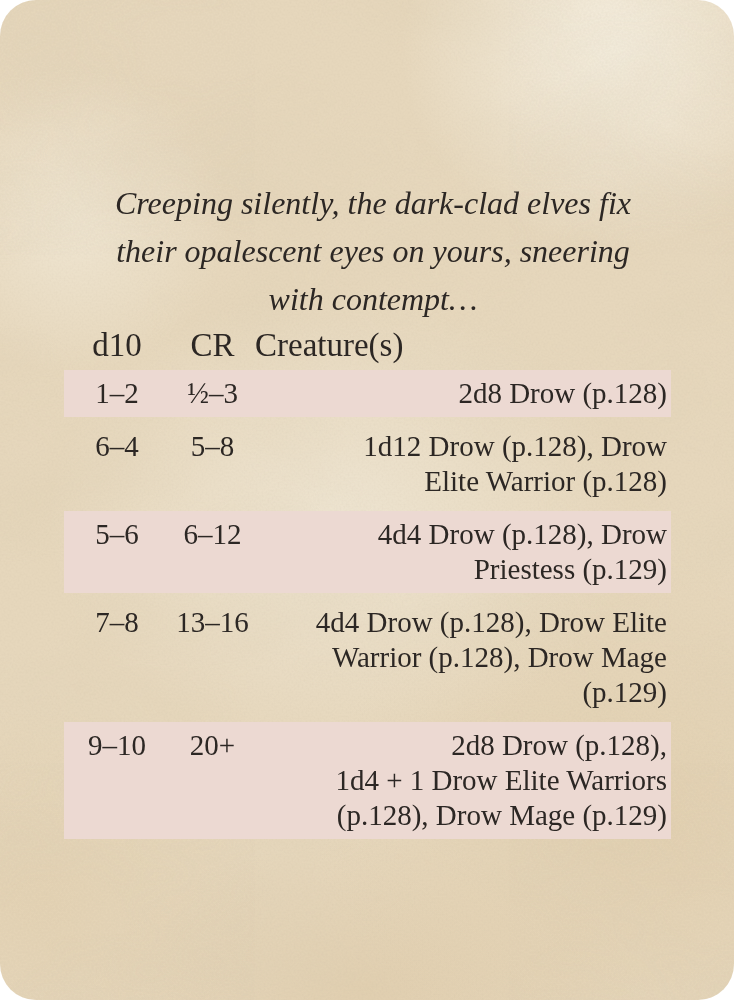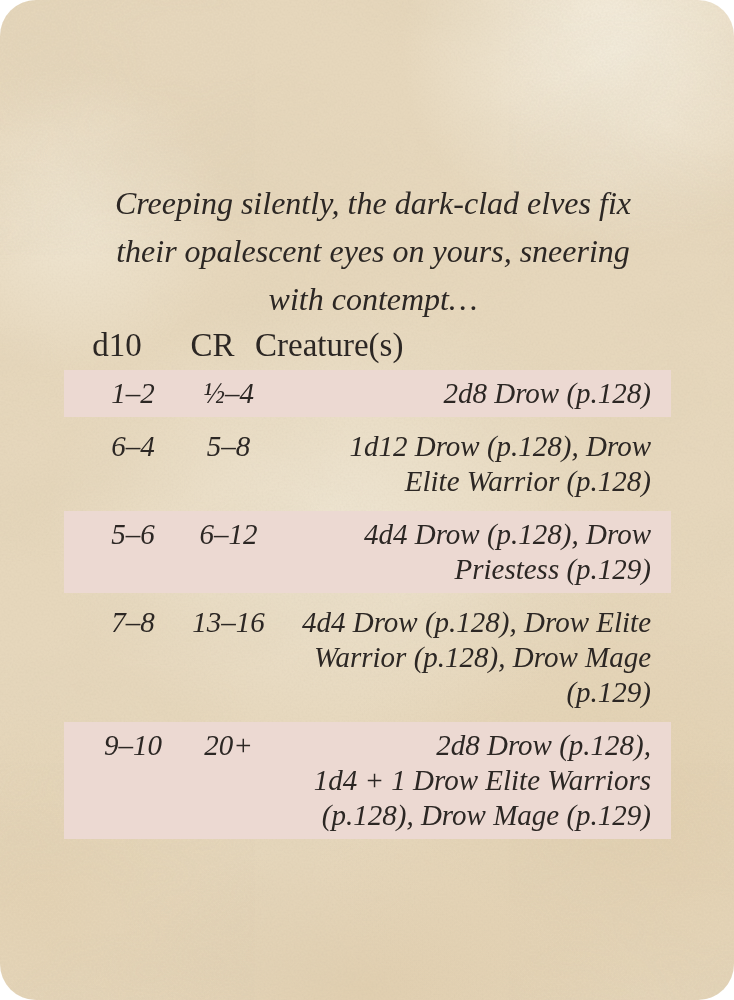--- a/index.html
+++ b/index.html
@@ -42,23 +42,22 @@
   .thead{
     display:grid;grid-template-columns:106px 85px 1fr;
     font-weight:normal;font-size:33px;line-height:46px;
   }
   .thead .c1,.thead .c2{text-align:center;}
   .thead .c3{}
   .rows{display:flex;flex-direction:column;margin-top:2px;}
   .trow{
     display:grid;grid-template-columns:106px 85px 1fr;
     font-size:29px;line-height:35px;
-    padding:6px 16px;
+    padding:6px 0;
     margin-top:6px;
-    font-style:italic;
   }
   .trow:first-child{margin-top:0;}
   .trow.shaded{background:var(--row-highlight);}
   .cell-d10,.cell-cr{text-align:center;}
   .cell-creatures{text-align:right;white-space:pre-line;padding-right:4px;}
 </style>
 </head>
 <body>
 
 <div class="card">
@@ -86,21 +85,21 @@
 
     <div class="enc-table">
       <div class="thead">
         <div class="c1">d10</div>
         <div class="c2">CR</div>
         <div class="c3">Creature(s)</div>
       </div>
       <div class="rows" id="rows">
   <div class="trow shaded">
     <div class="cell-d10">1–2</div>
-    <div class="cell-cr">½–4</div>
+    <div class="cell-cr">½–3</div>
     <div class="cell-creatures">2d8 Drow (p.128)</div>
   </div>
 
   <div class="trow">
     <div class="cell-d10">6–4</div>
     <div class="cell-cr">5–8</div>
     <div class="cell-creatures">1d12 Drow (p.128), Drow
 Elite Warrior (p.128)</div>
   </div>
 

